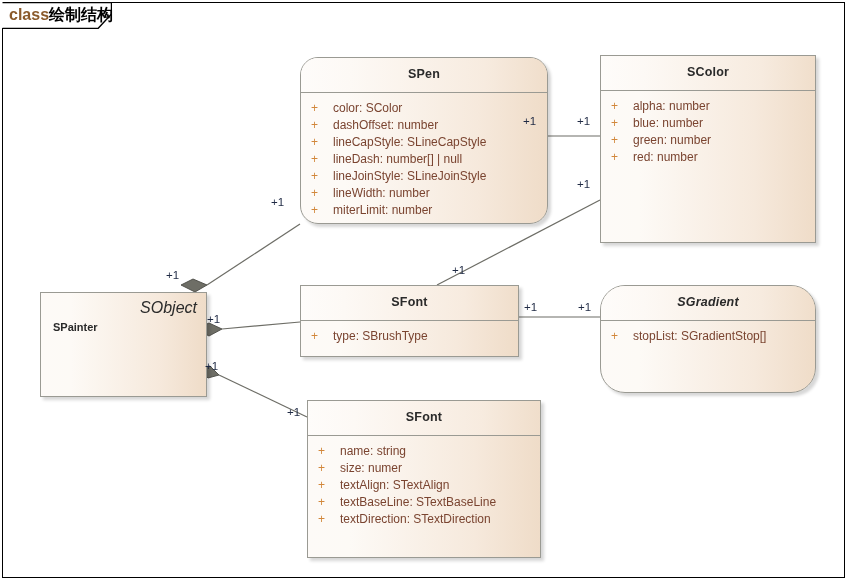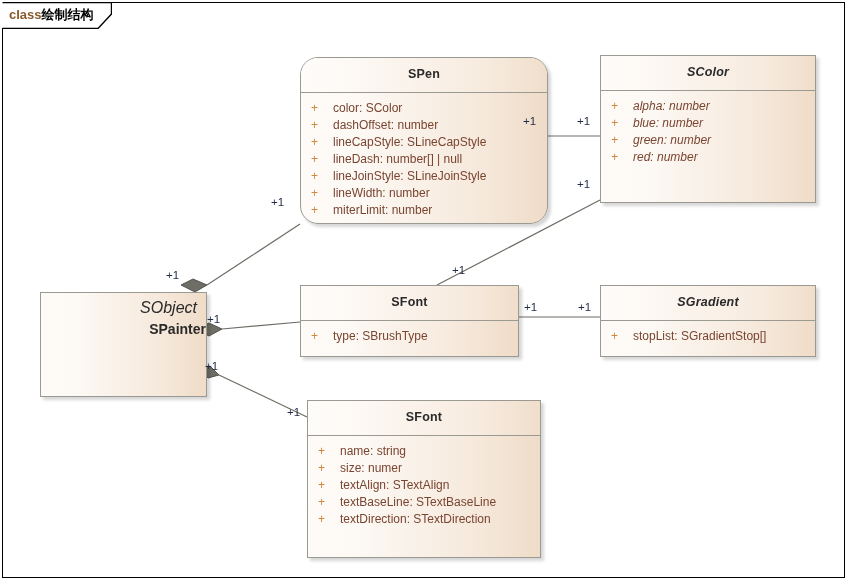--- a/index.html
+++ b/index.html
@@ -24,21 +24,21 @@
     
     clip-path:polygon(0 0, 110px 0, 110px 12px, 96px 26px, 0 26px);
     z-index:4;
   }
   #frame-tab-line{
     position:absolute;left:2px;top:2px;width:110px;height:27px;z-index:5;
     pointer-events:none;
   }
   #frame-title{
     position:absolute;left:9px;top:8px;
-    font-size:13px;line-height:14px;font-weight:bold;
+    font-size:16px;line-height:14px;font-weight:bold;
     white-space:nowrap;z-index:6;
     font-family:"Liberation Sans","DejaVu Sans",sans-serif;
   }
   #frame-title .kw{color:#8a5a2b;font-weight:bold;}
   #frame-title .nm{color:#000;font-weight:bold;}
 
   
   #links{position:absolute;left:0;top:0;width:856px;height:588px;z-index:2;}
 
   
@@ -73,22 +73,22 @@
   }
   .attr .vis{
     position:absolute;left:10px;top:0;
     color:#d2873b;font-size:12px;font-weight:normal;
   }
   .attr .sig{position:absolute;left:32px;top:0;color:#7a4430;}
 
   
   #spainter{}
   #spainter .solo{
-    position:absolute;left:4px;right:0;top:28px;
-    text-align:right;font-size:14px;font-weight:bold;color:#2a2a2a;
+    position:absolute;left:12px;right:0;top:28px;
+    text-align:left;font-size:11px;font-weight:bold;color:#2a2a2a;
   }
   #spainter .stereo-only{
     position:absolute;right:9px;top:6px;
     font-size:16px;font-style:italic;color:#2a2a2a;
   }
 
   .mult{
     position:absolute;
     font-size:11.5px;color:#1f2a44;
     z-index:4;white-space:nowrap;
@@ -178,21 +178,21 @@
       <span class="vis">+</span>
       <span class="sig">lineWidth: number</span>
     </div>
     <div class="attr">
       <span class="vis">+</span>
       <span class="sig">miterLimit: number</span>
     </div>
   </div>
 </div>
 
-<div class="cls" id="scolor" style="left:600px;top:55px;width:216px;height:148px;font-style:italic;">
+<div class="cls" id="scolor" style="left:600px;top:55px;width:216px;height:188px;">
   <div class="hdr">
     <div class="title">SColor</div>
   </div>
   <div class="body">
     <div class="attr">
       <span class="vis">+</span>
       <span class="sig">alpha: number</span>
     </div>
     <div class="attr">
       <span class="vis">+</span>
@@ -219,21 +219,21 @@
     <div class="title">SFont</div>
   </div>
   <div class="body">
     <div class="attr">
       <span class="vis">+</span>
       <span class="sig">type: SBrushType</span>
     </div>
   </div>
 </div>
 
-<div class="cls" id="sgradient" style="left:600px;top:285px;width:216px;height:72px;">
+<div class="cls" id="sgradient" style="left:600px;top:285px;width:216px;height:108px;border-radius:25px;">
   <div class="hdr">
     <div class="title abstract">SGradient</div>
   </div>
   <div class="body">
     <div class="attr">
       <span class="vis">+</span>
       <span class="sig">stopList: SGradientStop[]</span>
     </div>
   </div>
 </div>

